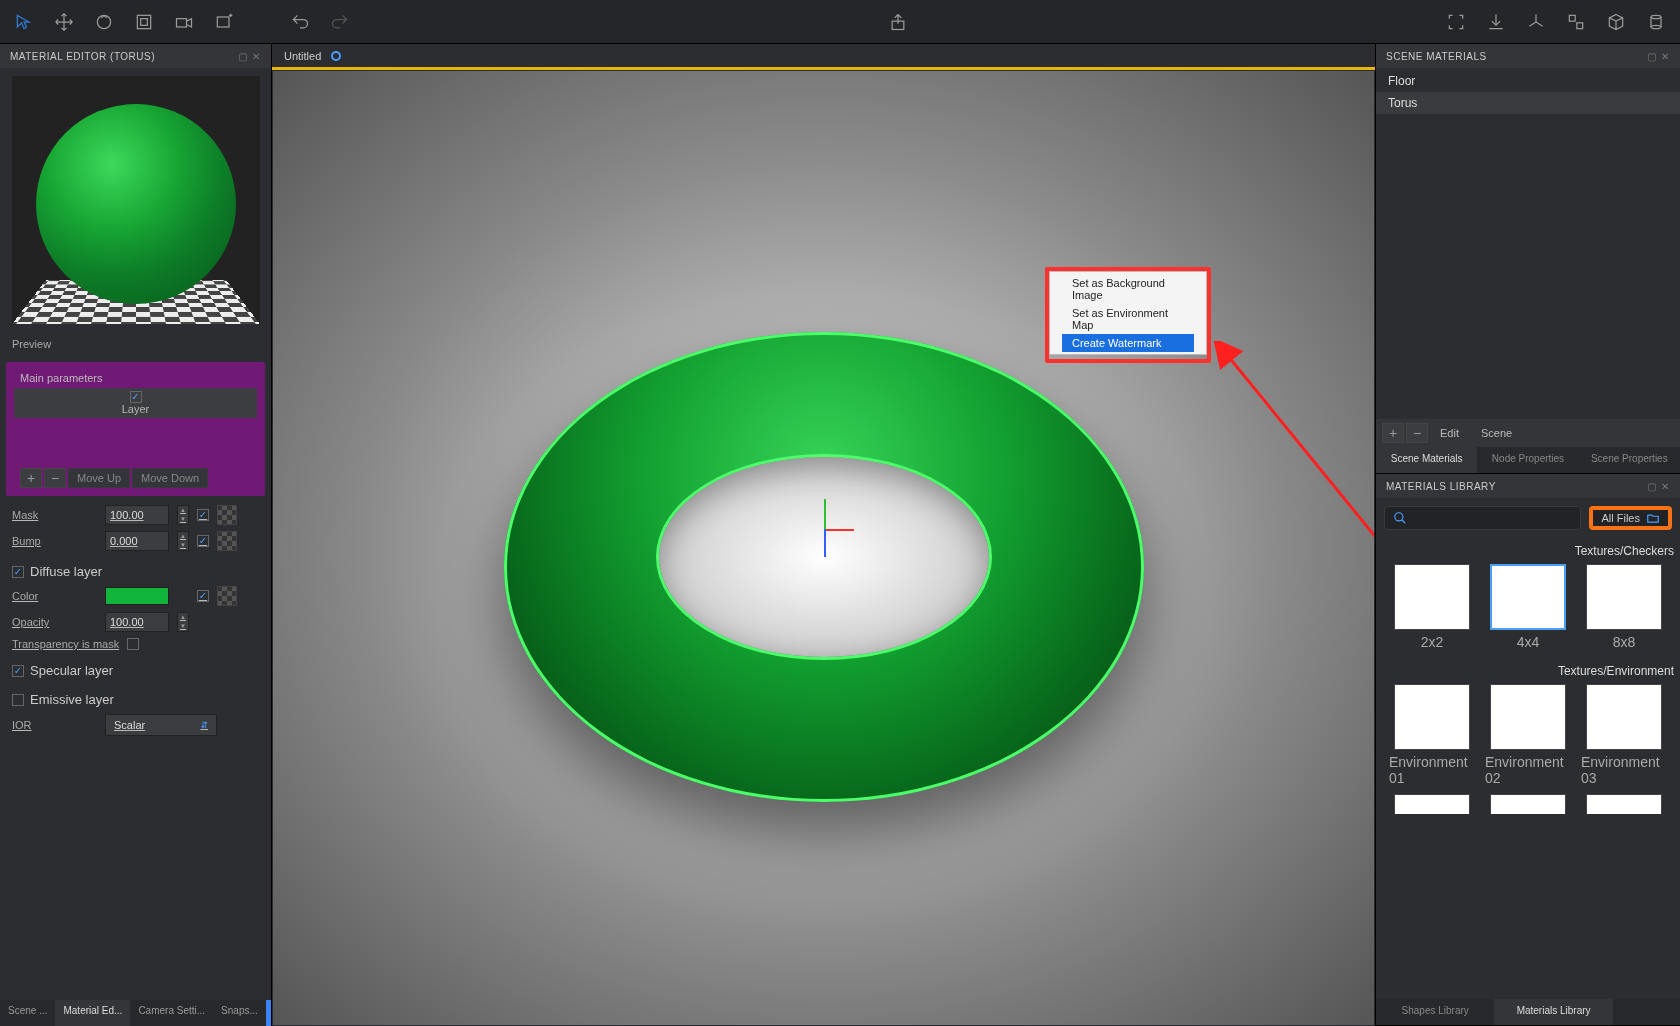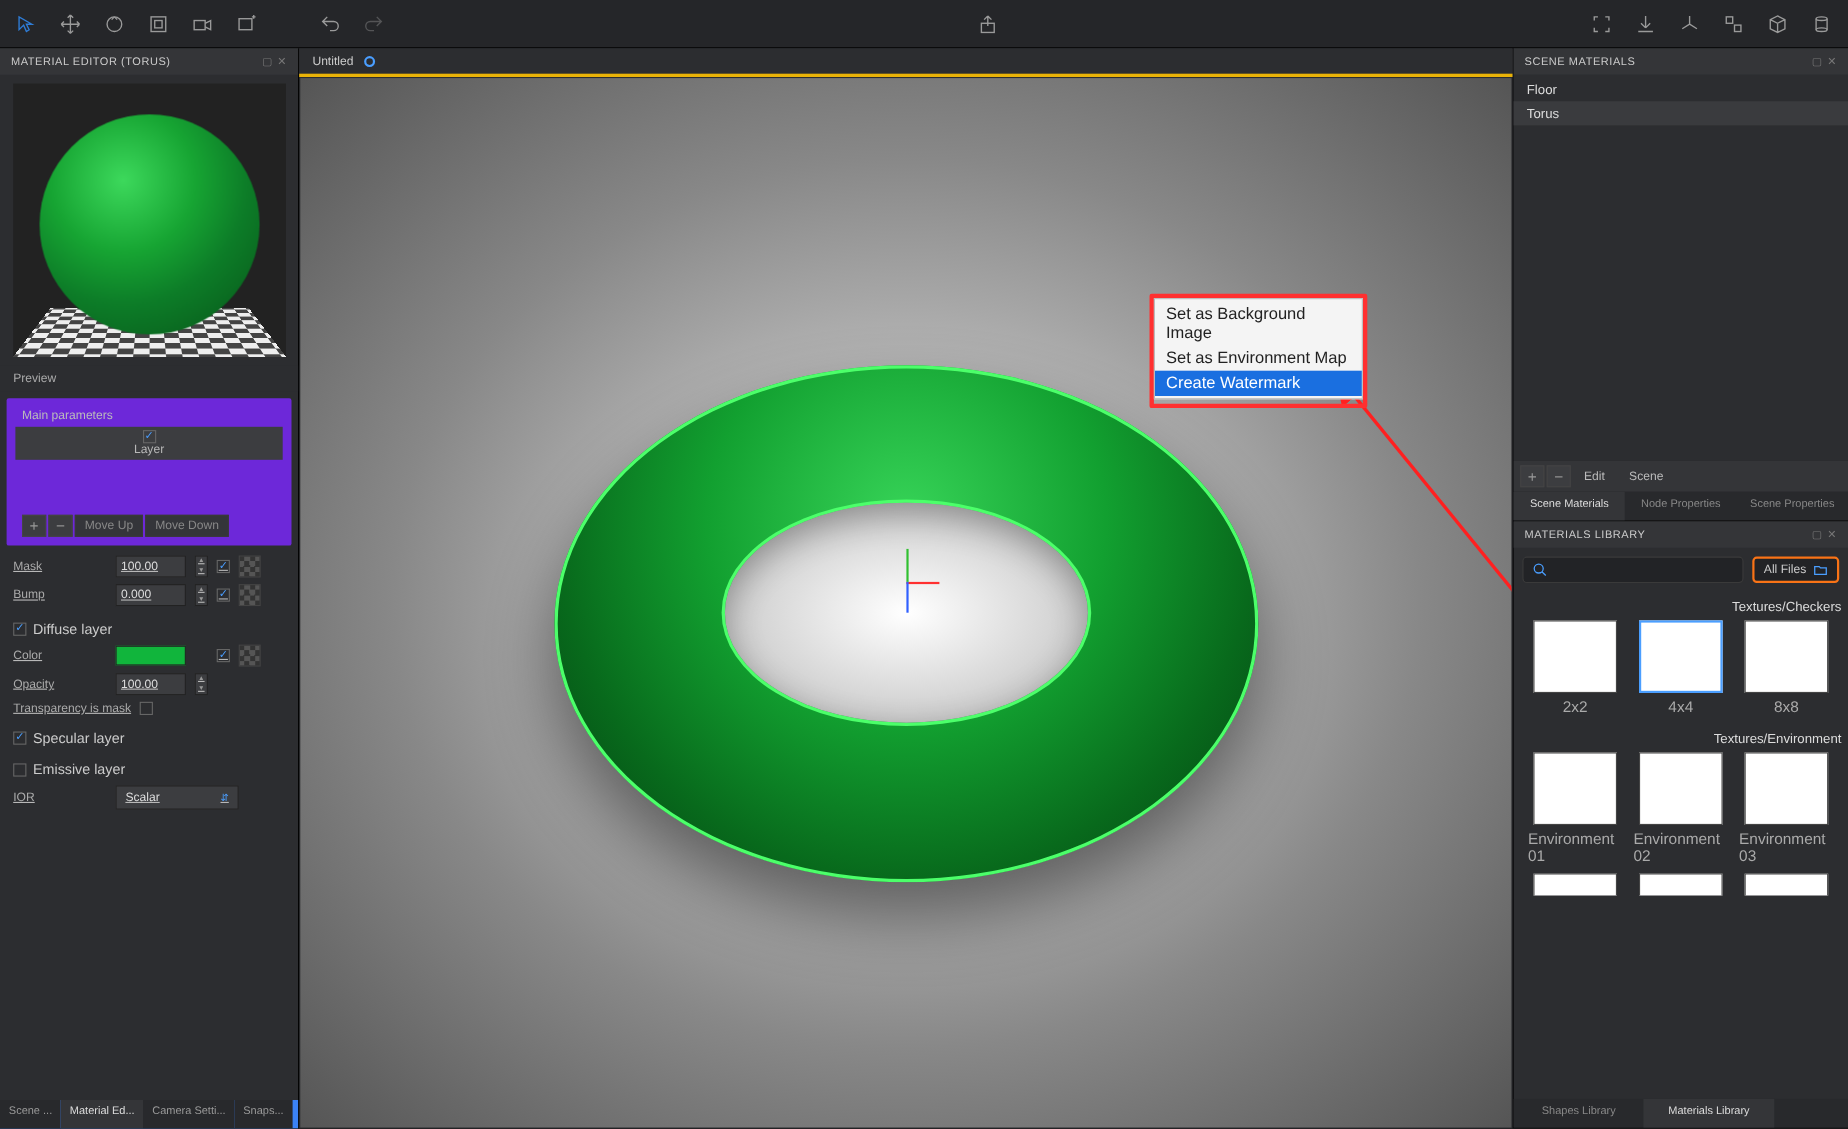--- a/index.html
+++ b/index.html
@@ -26,21 +26,21 @@
 .preview-box { width: 248px; height: 248px; margin: 8px auto; background: #222; position: relative; overflow: hidden; }
 .preview-floor { position: absolute; bottom: 0; left: 0; right: 0; height: 65%; background:
   repeating-conic-gradient(#eee 0% 25%, #444 0% 50%) 50% / 30px 30px;
   transform: perspective(400px) rotateX(68deg); transform-origin: bottom; }
 .preview-sphere { position: absolute; top: 28px; left: 24px; width: 200px; height: 200px; border-radius: 50%;
   background: radial-gradient(circle at 38% 30%, #3dd95c 0%, #17a533 35%, #0d7d28 60%, #075318 100%); }
 .preview-label { padding: 6px 12px; color: #aaa; background: #2c2d30; }
 
 
 .section { padding: 4px 8px; }
-.section.dark { background: #6d28d9; margin: 6px; border-radius: 2px; }
+.section.dark { background: #701a75; margin: 6px; border-radius: 2px; }
 .sect-title { padding: 6px 6px 4px; color: #bbb; font-size: 11px; }
 .layer-row { display: flex; align-items: center; gap: 0; padding: 3px 6px; background: #3c3d40; font-size: 11px; flex-direction: column; }
 .check { width: 12px; height: 12px; border: 1px solid #666; display: inline-flex; align-items: center; justify-content: center; color: #4a9eff; font-size: 10px; line-height: 1; }
 .check.on::after { content: "✓"; }
 .mini-btns { display: flex; gap: 2px; padding: 4px 6px; }
 .mini-btn { width: 22px; height: 20px; background: #3c3d40; border: 1px solid #444; display: flex; align-items: center; justify-content: center; font-size: 14px; color: #999; }
 .mini-text-btn { height: 20px; padding: 0 8px; background: #34353a; border: 1px solid #3a3a3a; color: #888; font-size: 11px; display: flex; align-items: center; }
 
 .param-row { display: flex; align-items: center; padding: 3px 12px; gap: 8px; font-size: 11px; text-decoration: underline; }
 .param-label { width: 85px; color: #aaa; }
@@ -72,41 +72,41 @@
 .torus-inner { position: absolute; top: 50%; left: 50%; width: 330px; height: 200px; transform: translate(-50%, -55%); border-radius: 50%;
   background: radial-gradient(ellipse at center, #fff 0%, #ccc 70%, #999 100%);
   box-shadow: 0 0 0 3px #4cff6a, inset 0 10px 30px rgba(0,0,0,0.3); }
 .axes { position: absolute; top: 48%; left: 50%; width: 60px; height: 60px; transform: translate(-50%,-50%); }
 .axes .r { position: absolute; top: 30px; left: 30px; width: 30px; height: 2px; background: #ff3030; }
 .axes .g { position: absolute; top: 0px; left: 30px; width: 2px; height: 30px; background: #30c030; }
 .axes .b { position: absolute; top: 30px; left: 30px; width: 2px; height: 28px; background: #3060ff; }
 
 
 .ctx-wrap { position: absolute; top: 196px; left: 772px; z-index: 20; border: 4px solid #ff3030; border-radius: 2px; padding-bottom: 4px;}
-.ctx-menu { background: #f4f4f4; border: 1px solid #bbb; width: 190px; font-size: 15px; color: #222; padding: 2px 0;}
+.ctx-menu { background: #f4f4f4; border: 1px solid #bbb; width: 158px; font-size: 11px; color: #222; padding: 2px 12px;}
 .ctx-item { padding: 3px 10px; }
 .ctx-item.sel { background: #1a6fe0; color: #fff; }
 .arrow-line { position: absolute; top: 270px; left: 940px; width: 280px; height: 220px; z-index: 19; pointer-events: none; }
 
 
 .rpanel { display: flex; flex-direction: column; border-bottom: 1px solid #000; }
 .scene-list { flex: 1; background: #2c2d30; padding: 2px 0; min-height: 280px;}
 .scene-row { padding: 4px 12px; font-size: 12px; color: #ddd; }
 .scene-row.sel { background: #3a3b3e; }
 .scene-btns { display: flex; gap: 2px; padding: 4px 6px; background: #343538; align-items: center; height: 28px;}
 .scene-btns .txt { padding: 0 10px; color: #bbb; }
 
 .right-tabs-row { display: flex; height: 26px; background: #28292c; }
 .right-tab { flex: 1; padding: 6px 8px; font-size: 10px; color: #888; text-align: center; white-space: nowrap;}
 .right-tab.active { background: #343538; color: #ddd; }
 
 
 .lib-search { display: flex; padding: 8px; gap: 8px; align-items: center; }
 .lib-search .search-box { flex: 1; display: flex; align-items: center; gap: 6px; height: 24px; background: #222326; border: 1px solid #3a3a3a; border-radius: 4px; padding: 0 8px; color: #4a9eff;}
-.lib-filter { height: 24px; background: #222326; border: 2px solid #f97316; border-radius: 4px; padding: 0 8px; display: flex; align-items: center; gap: 6px; color: #ccc; }
+.lib-filter { height: 24px; background: #222326; border: 4px solid #f97316; border-radius: 4px; padding: 0 8px; display: flex; align-items: center; gap: 6px; color: #ccc; }
 
 .lib-section-title { text-align: right; padding: 6px; font-size: 12px; color: #ddd; font-weight: 500; }
 .thumb-grid { display: flex; justify-content: space-around; flex-wrap: wrap; padding: 0 8px; }
 .thumb { width: 86px; display: flex; flex-direction: column; align-items: center; margin-bottom: 8px;}
 .thumb .img { width: 76px; height: 66px; background: #fff; border: 1px solid #444; }
 .thumb.selected .img { border: 2px solid #4a9eff; }
 .thumb .cap { font-size: 14px; color: #aaa; margin-top: 4px; }
 
 .ck2 { background: repeating-conic-gradient(#000 0% 25%, #fff 0% 50%) 50% / 38px 38px; }
 .ck4 { background: repeating-conic-gradient(#000 0% 25%, #fff 0% 50%) 50% / 19px 19px; }

